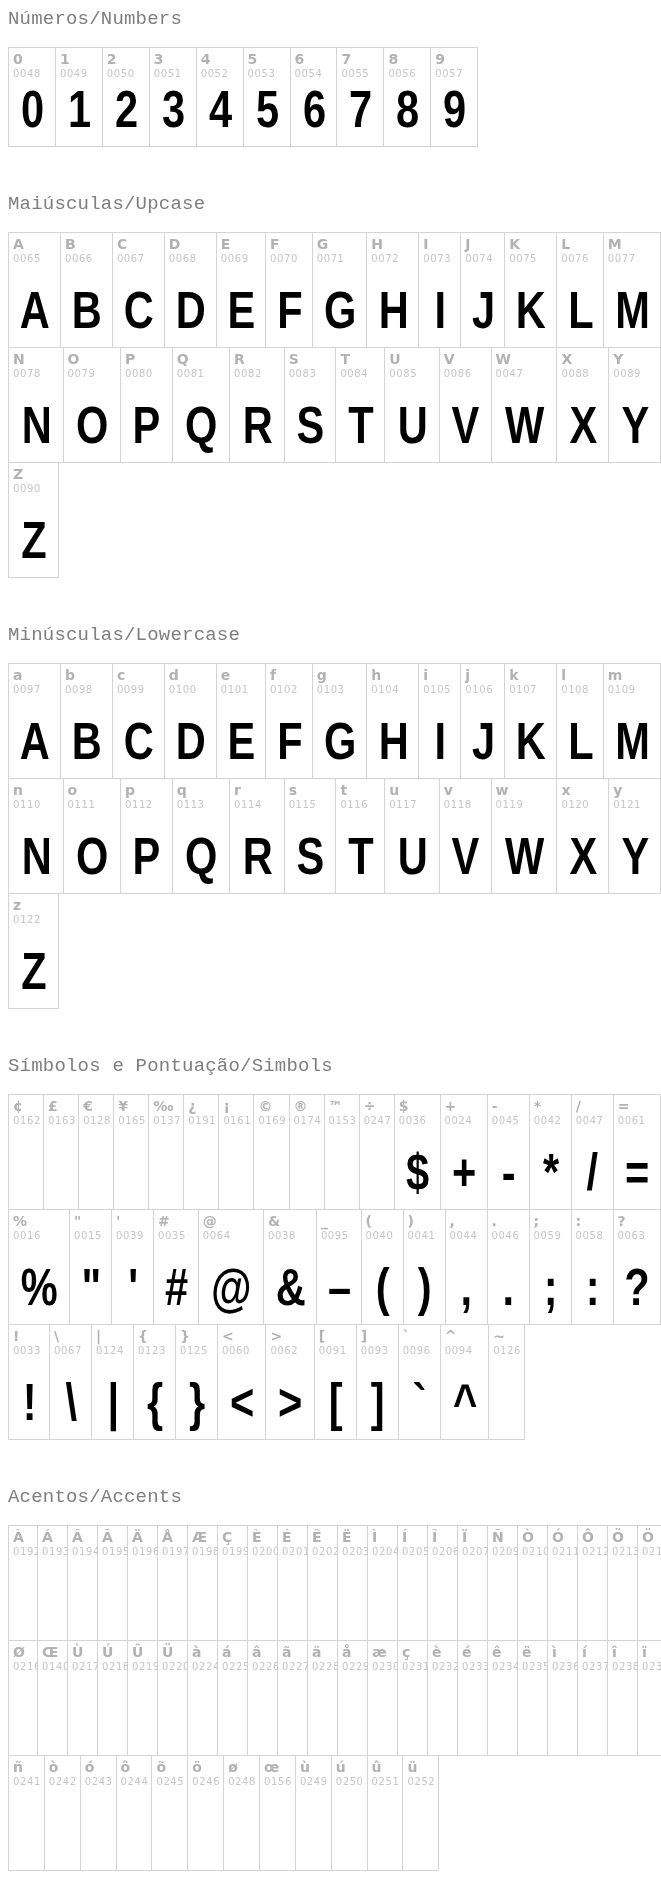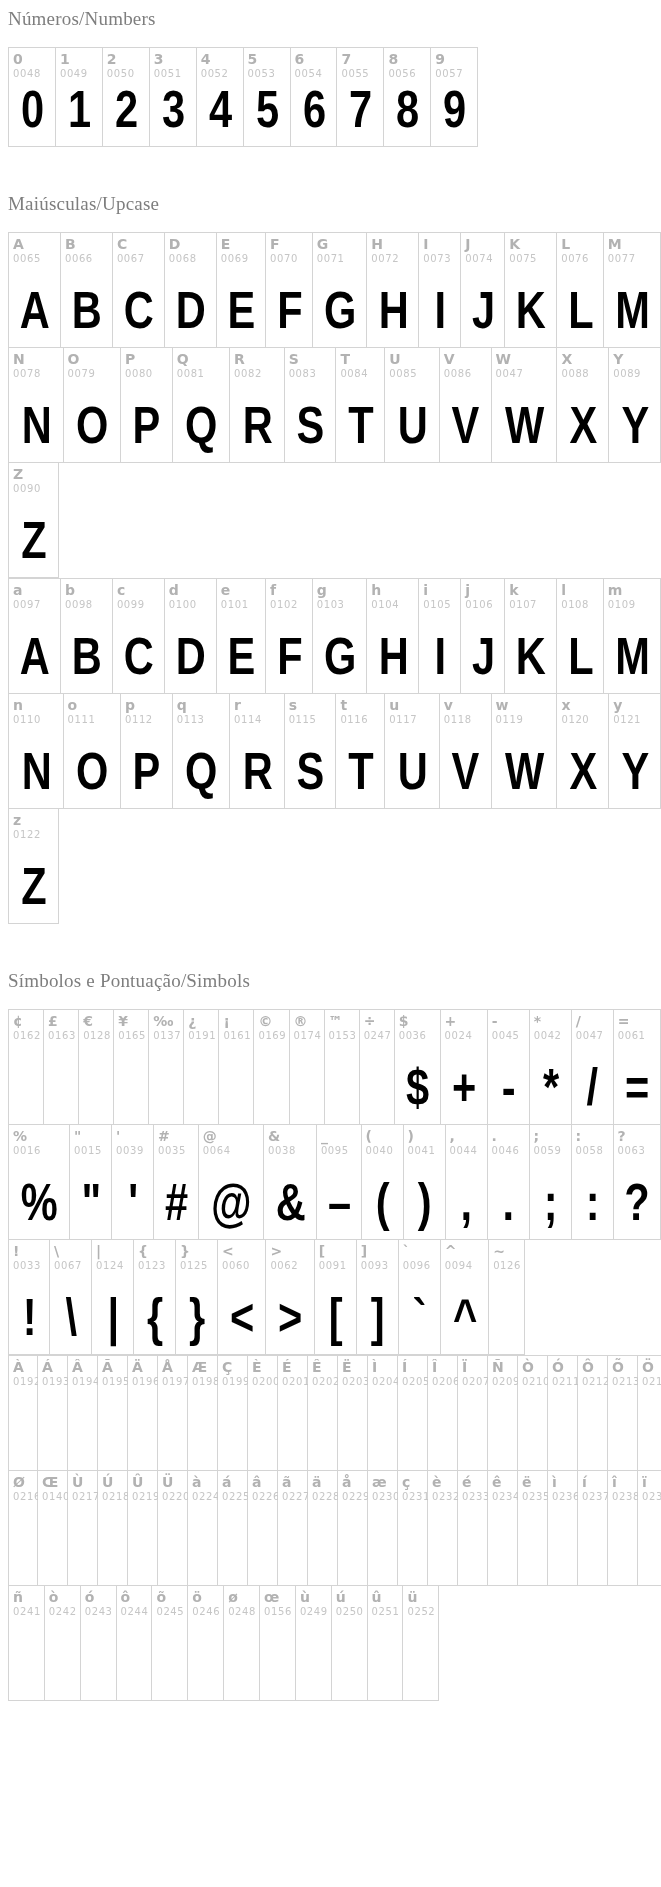--- a/index.html
+++ b/index.html
@@ -1,18 +1,18 @@
 <!DOCTYPE html>
 <html><head>
 <meta charset="utf-8">
 <style>
   html,body{margin:0;padding:0;background:#ffffff;}
   body{width:661px;font-family:"DejaVu Sans",sans-serif;padding:8px 0 30px 8px;box-sizing:border-box;}
   h2.section-title{
-    font-family:Liberation Serif, serif;
+    font-family:Liberation Mono, monospace;
     font-size:19px;font-weight:400;color:#7e7e7e;
     margin:46px 0 17px 0;letter-spacing:0.2px;
   }
   section:first-of-type h2.section-title{margin-top:0;}
   .grid{display:block;}
   .row{display:flex;align-items:stretch;}
   .row + .row{margin-top:-1px;}
   .cell{
     box-sizing:border-box;
     display:flex;flex-direction:column;
@@ -238,20 +238,21 @@
         <div class="row">
           <div class="cell g">
             <span class="ch">Z</span>
             <span class="code">0090</span>
             <div class="glyph">Z</div>
           </div>
         </div>
       </div>
     </section>
     <section class="glyph-section">
+      <h2 class="section-title">Minúsculas/Lowercase</h2>
       <div class="grid">
         <div class="row">
           <div class="cell g">
             <span class="ch">a</span>
             <span class="code">0097</span>
             <div class="glyph">A</div>
           </div>
           <div class="cell g">
             <span class="ch">b</span>
             <span class="code">0098</span>
@@ -592,20 +593,21 @@
             <div class="glyph">^</div>
           </div>
           <div class="cell">
             <span class="ch">~</span>
             <span class="code">0126</span>
           </div>
         </div>
       </div>
     </section>
     <section class="glyph-section">
+      <h2 class="section-title">Acentos/Accents</h2>
       <div class="grid">
         <div class="row">
           <div class="cell">
             <span class="ch">À</span>
             <span class="code">0192</span>
           </div>
           <div class="cell">
             <span class="ch">Á</span>
             <span class="code">0193</span>
           </div>

